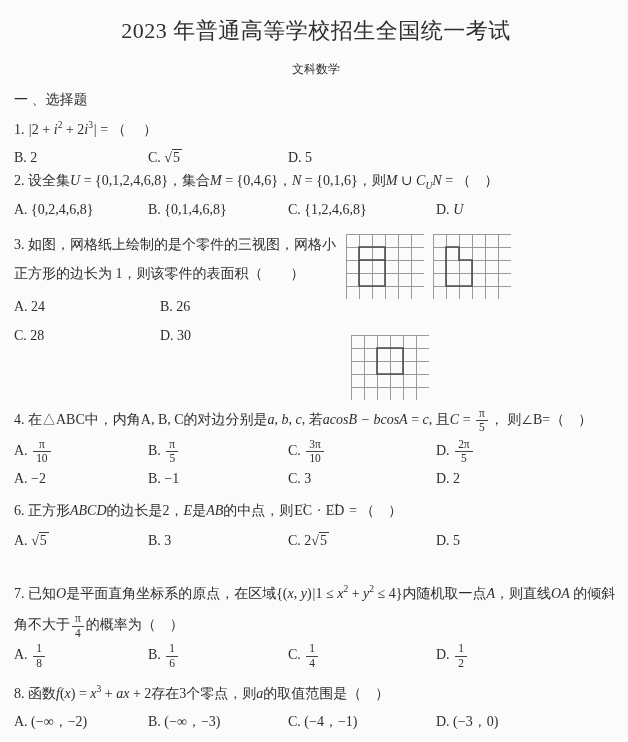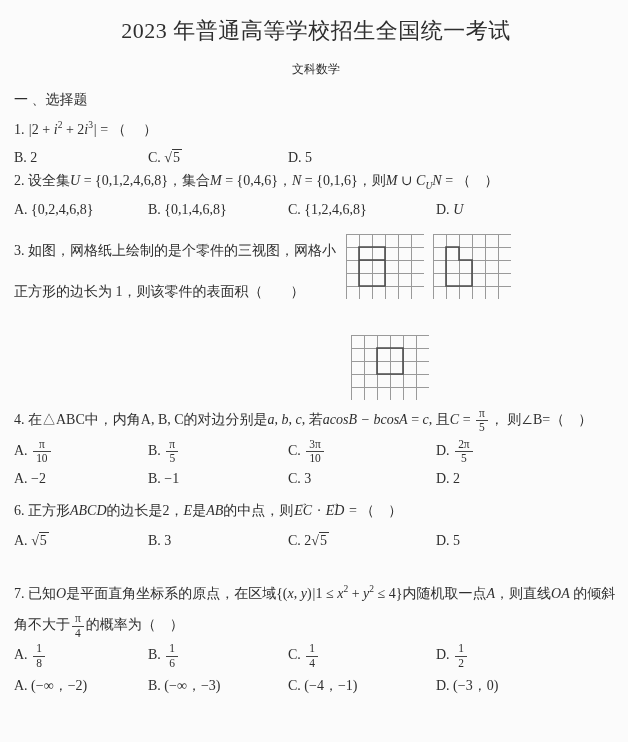--- a/index.html
+++ b/index.html
@@ -19,39 +19,39 @@
   .section { margin-top:13px; font-size:14px; }
 
   .stem { line-height:24px; }
   .opts { display:grid; grid-template-columns:134px 140px 148px auto; align-items:center; line-height:22px; }
   .opts2 { display:grid; grid-template-columns:146px auto; line-height:29px; margin-top:4px; }
 
   .q1s{margin-top:9px} .q1o{margin-top:5px}
   .q2s{} .q2o{margin-top:6px}
   .q3 { display:flex; margin-top:9px; }
   .q3-left { width:332px; }
-  .stem3 { line-height:41px; }
+  .stem3 { line-height:29px; }
   .q4s{margin-top:4px; line-height:32px;font-family:Liberation Serif, serif;} .q4o{margin-top:2px}
   .q5s{margin-top:2px; line-height:34px;} .q5o{margin-top:3px}
   .q6s{margin-top:8px; line-height:26px;} .q6o{margin-top:6px}
   .q7s{margin-top:26px; line-height:31px;} .q7o{margin-top:2px}
   .q8s{margin-top:12px} .q8o{margin-top:5px}
 
   i { font-style:italic; }
   sup { font-size:.68em; line-height:0; }
   sub { font-size:.68em; line-height:0; }
 
   .frac { display:inline-flex; flex-direction:column; vertical-align:middle; text-align:center; font-size:.82em; line-height:1.15; margin:0 2px; }
   .frac .fn { padding:0 3px; }
   .frac .fd { border-top:1px solid #444; padding:0 3px; }
 
   .sqrt { white-space:nowrap; }
   .sqrt .rad { border-top:1.2px solid #3a3a3a; padding:0 2px 0 1px; }
 
-  .vec { position:relative; display:inline-block; font-style:italic; margin:0 1px; }
+  .vec { position:relative; display:inline-block; margin:0 1px; }
   .vec::before { content:"→"; position:absolute; top:-0.85em; left:50%; transform:translateX(-50%); font-size:.7em; font-style:normal; }
 
   .q3-figure { flex:1; display:flex; flex-wrap:wrap; gap:18px 9px; align-content:flex-start; padding-top:4px; }
   svg.view { width:78px; height:65px; display:block; }
   .fig-break { width:100%; height:0; }
   .view3 { margin-left:5px; }
   .gridlines { stroke:#9a9a9a; stroke-width:1; fill:none; shape-rendering:crispEdges; }
   .shape { stroke:#4c4c4c; stroke-width:1.6; fill:none; }
 </style>
 </head>
@@ -78,20 +78,26 @@
       <span>A. {0,2,4,6,8}</span>
       <span>B. {0,1,4,6,8}</span>
       <span>C. {1,2,4,6,8}</span>
       <span>D. <i>U</i></span>
     </div>
   </div>
 
   <div class="q3">
     <div class="q3-left">
       <div class="stem stem3">3. 如图，网格纸上绘制的是个零件的三视图，网格小正方形的边长为 1，则该零件的表面积（　　）</div>
+      <div class="opts2">
+        <span>A. 24</span>
+        <span>B. 26</span>
+        <span>C. 28</span>
+        <span>D. 30</span>
+      </div>
     </div>
     <div class="q3-figure">
       <svg class="view" viewBox="0 0 78 65">
         <path class="gridlines" d="M0,0V65M13,0V65M26,0V65M39,0V65M52,0V65M65,0V65M78,0V65M0,0H78M0,13H78M0,26H78M0,39H78M0,52H78M0,65H78"></path>
         <path class="shape" d="M13,13 H39 V52 H13 Z"></path>
         <path class="shape" d="M13,26 H39"></path>
       </svg>
       <svg class="view" viewBox="0 0 78 65">
         <path class="gridlines" d="M0,0V65M13,0V65M26,0V65M39,0V65M52,0V65M65,0V65M78,0V65M0,0H78M0,13H78M0,26H78M0,39H78M0,52H78M0,65H78"></path>
         <path class="shape" d="M13,13 H26 V26 H39 V52 H13 Z"></path>
@@ -167,20 +173,21 @@
             <span class="fd">4</span>
           </span></span>
       <span>D.  <span class="frac">
             <span class="fn">1</span>
             <span class="fd">2</span>
           </span></span>
     </div>
   </div>
 
   <div>
+    <div class="stem q8s">8. 函数<i>f</i>(<i>x</i>) = <i>x</i><sup>3</sup> + <i>ax</i> + 2存在3个零点，则<i>a</i>的取值范围是（　）</div>
     <div class="opts q8o">
       <span>A. (−∞，−2)</span>
       <span>B. (−∞，−3)</span>
       <span>C. (−4，−1)</span>
       <span>D. (−3，0)</span>
     </div>
   </div>
 
 </div>
 

